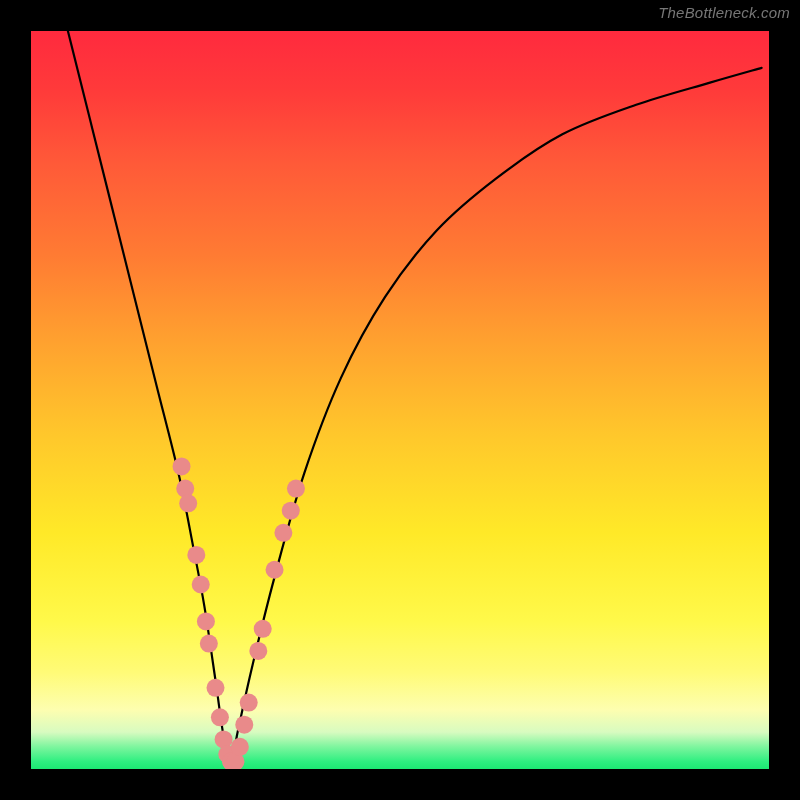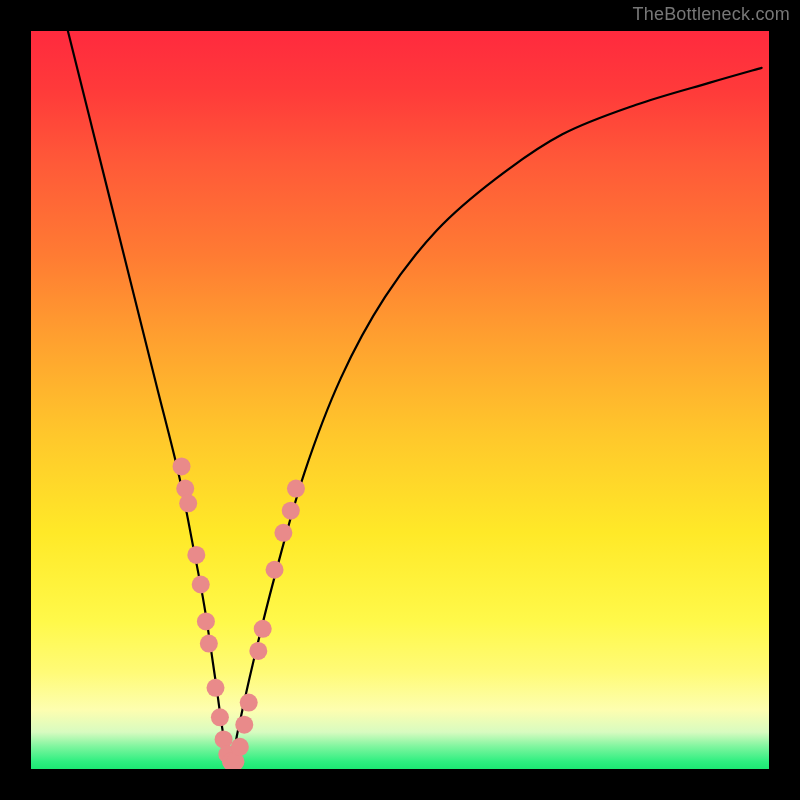--- a/index.html
+++ b/index.html
@@ -32,24 +32,25 @@
       #7df59e 97%,
       #2eef80 99%,
       #1ce973 100%
     );
   }
   .watermark {
     position: absolute;
     top: 4px;
     right: 10px;
     color: #777;
-    font-size: 18px;
+    font-size: 15px;
     font-weight: 400;
     letter-spacing: 0.2px;
     user-select: none;
+    font-style: italic;
   }
   svg {
     position: absolute;
     left: 0;
     top: 0;
   }
 </style>
 </head>
 <body>
 

